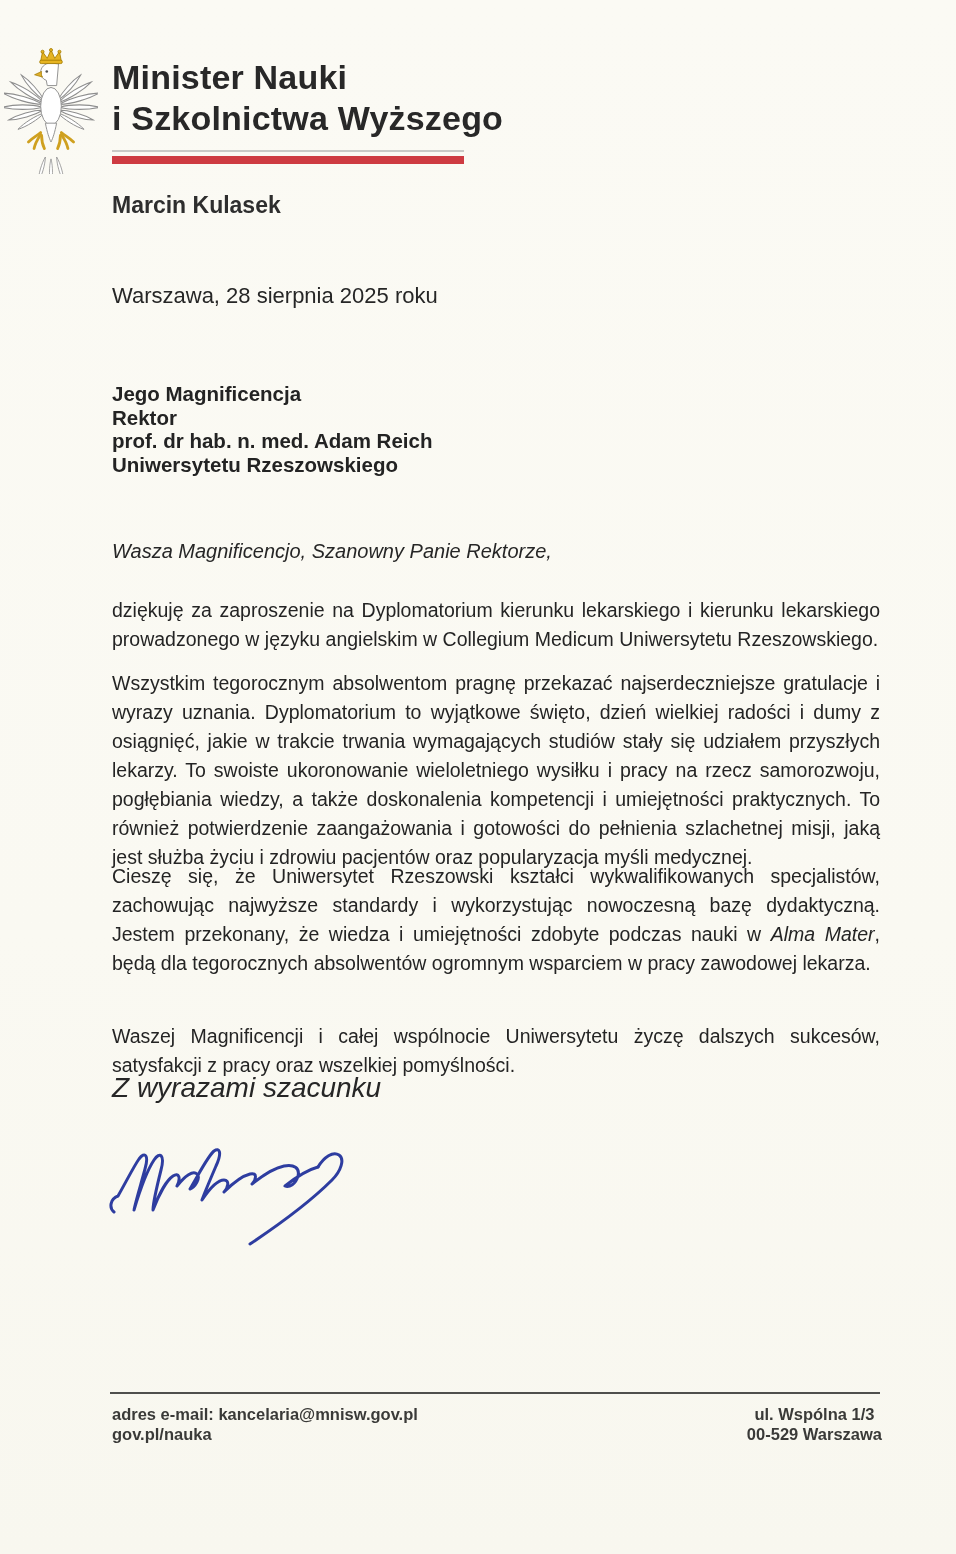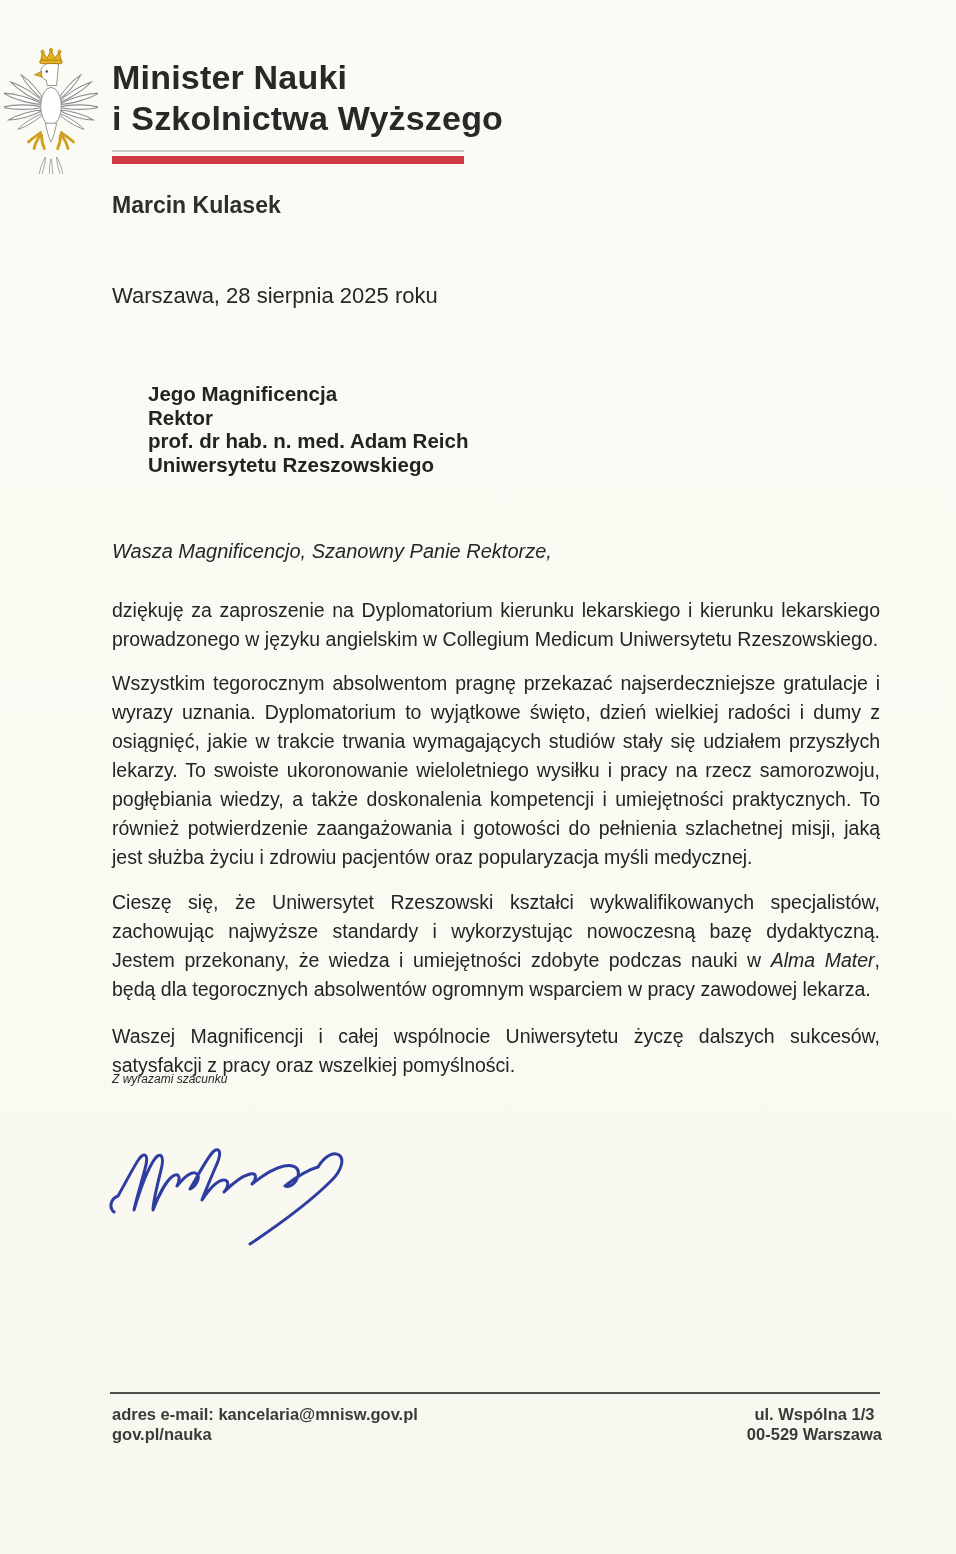--- a/index.html
+++ b/index.html
@@ -27,39 +27,39 @@
   .flag .white-stripe{height:2px;background:#c9c9c6;margin-bottom:4px;}
   .flag .red-stripe{height:8px;background:#ce3b42;}
   .sender-name{
     position:absolute;left:112px;top:192px;
     font-size:23px;font-weight:700;color:#2e2e2e;
   }
   
   .date-line{position:absolute;left:112px;top:283px;font-size:22px;color:#262626;}
   .addressee{
     position:absolute;left:112px;top:382px;
-    font-size:20.5px;line-height:23.5px;font-weight:700;color:#232323;margin-left:36px;
+    font-size:20.5px;line-height:23.5px;font-weight:700;color:#232323;
   }
   
   .salutation{
     position:absolute;left:112px;top:540px;
     font-size:20px;font-style:italic;color:#262626;
   }
   .para{
     position:absolute;left:112px;width:768px;
     font-size:19.5px;line-height:29px;
     text-align:justify;color:#242424;
   }
   .p1{top:576px;}
   .p2{top:649px;}
-  .p3{top:868px;}
+  .p3{top:842px;}
   .p4{top:1002px;}
   .closing{
     position:absolute;left:112px;top:1072px;
-    font-size:12px;font-style:italic;color:#262626;
+    font-size:28px;font-style:italic;color:#262626;
   }
   .italic-inline{font-style:italic;}
   .signature{position:absolute;left:102px;top:1126px;width:260px;height:135px;}
   
   .footer-divider{
     position:absolute;left:110px;top:1392px;width:770px;height:2px;
     background:#4f4f4d;
   }
   .footer-left{
     position:absolute;left:112px;top:1404px;

